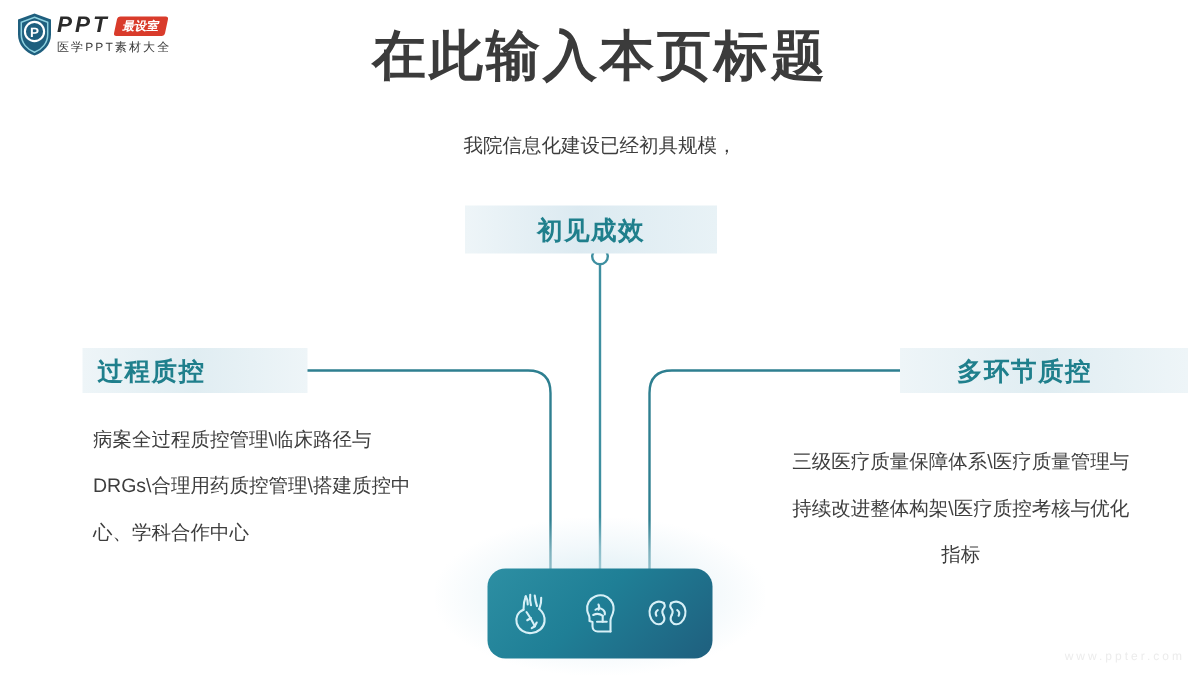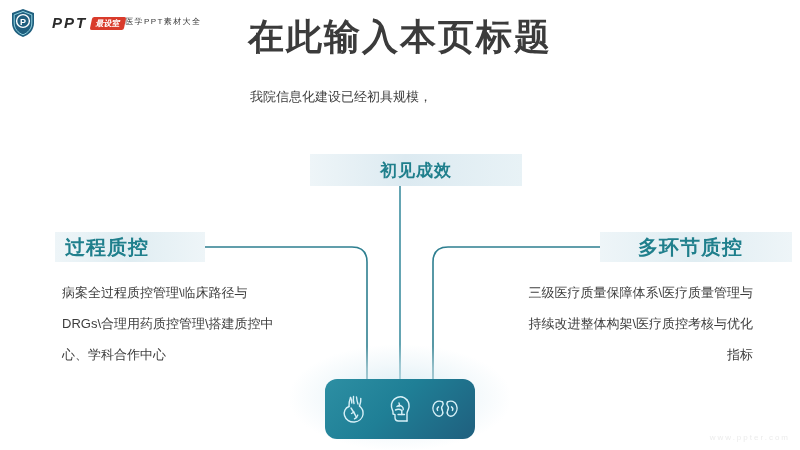--- a/index.html
+++ b/index.html
@@ -33,23 +33,23 @@
     display: flex;
     align-items: center;
   }
   .logo-shield {
     width: 26px;
     height: 30px;
     flex: 0 0 26px;
     position: relative;
   }
   .logo-text-wrap {
-    margin-left: 16px;
-    display: flex;
-    flex-direction: row;
+    margin-left: 2px;
+    display: flex;
+    flex-direction: column;
     justify-content: flex-end;
   }
   .logo-row1 {
     display: flex;
     align-items: center;
     height: 16px;
   }
   .logo-ppt {
     font-size: 15px;
     font-weight: bold;
@@ -92,56 +92,55 @@
     letter-spacing: 2px;
     line-height: 38px;
   }
 
   
   .intro-text {
     position: absolute;
     left: 250px;
     top: 86px;
     width: 300px;
-    text-align: left;
+    text-align: center;
     font-size: 13px;
     color: #3d3d3d;
     line-height: 22px;
   }
 
   
   .center-badge {
     position: absolute;
     left: 310px;
     top: 137px;
-    width: 212px;
+    width: 168px;
     height: 32px;
     background: linear-gradient(to right, #eef5f8 0%, #dceaf1 45%, #e8f2f6 100%);
     display: flex;
     align-items: center;
     justify-content: center;
-    margin-top: 17px;
   }
   .center-badge span {
     font-size: 17px;
     font-weight: bold;
     color: #1f7f8c;
     letter-spacing: 1px;
   }
 
   
   .side-label {
     position: absolute;
     height: 30px;
     background: linear-gradient(to right, #eef5f8 0%, #e0edf2 50%, #eef5f8 100%);
     display: flex;
     align-items: center;
   }
   .side-label span {
-    font-size: 20px;
+    font-size: 17px;
     font-weight: bold;
     color: #1f7f8c;
     letter-spacing: 1px;
   }
   .side-label-left {
     left: 55px;
     top: 232px;
     width: 150px;
     padding-left: 10px;
     box-sizing: border-box;
@@ -162,23 +161,23 @@
     line-height: 31px;
   }
   .body-left {
     left: 62px;
     top: 277px;
     width: 222px;
     text-align: left;
   }
   .body-right {
     left: 528px;
-    top: 277px;
+    top: 292px;
     width: 225px;
-    text-align: right;
+    text-align: center;
   }
 
   
   .connectors {
     position: absolute;
     left: 0;
     top: 0;
     width: 800px;
     height: 450px;
     pointer-events: none;

